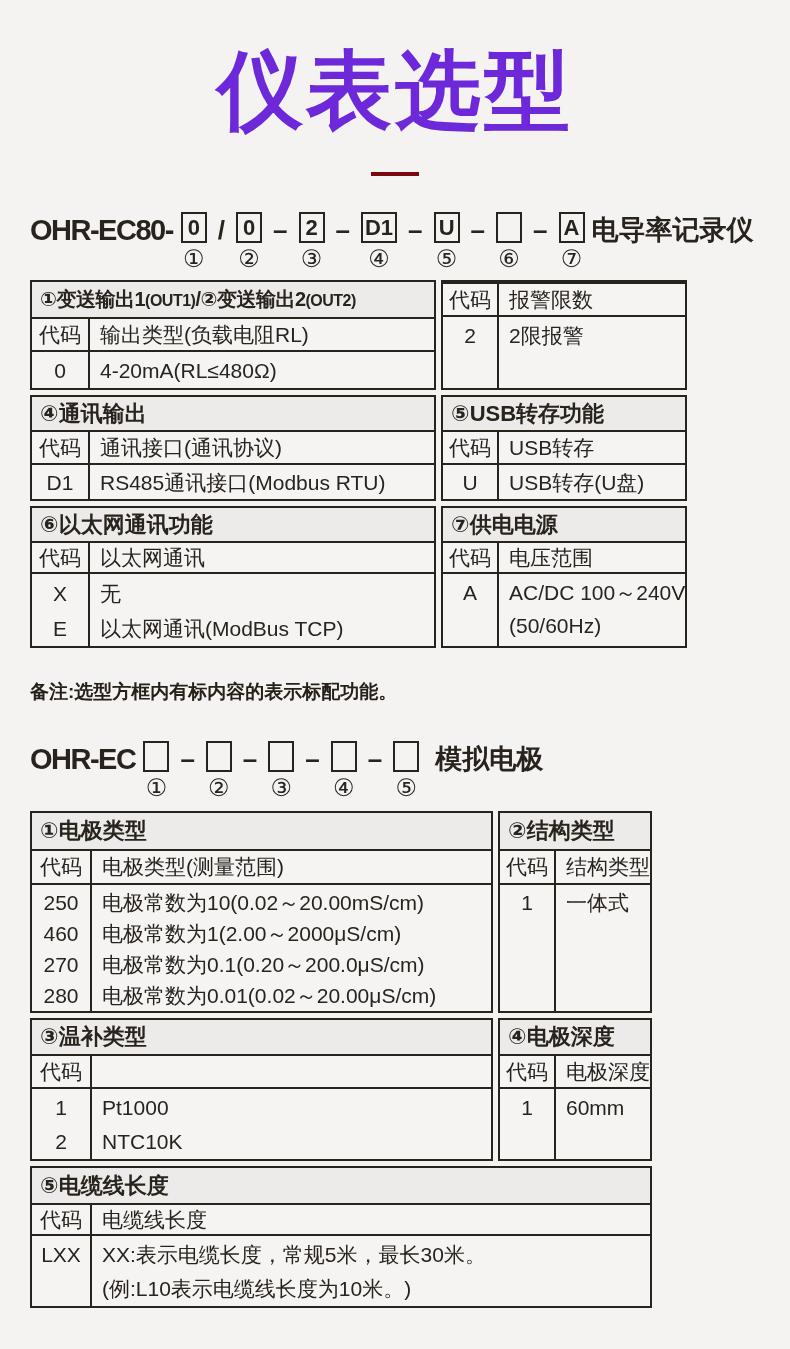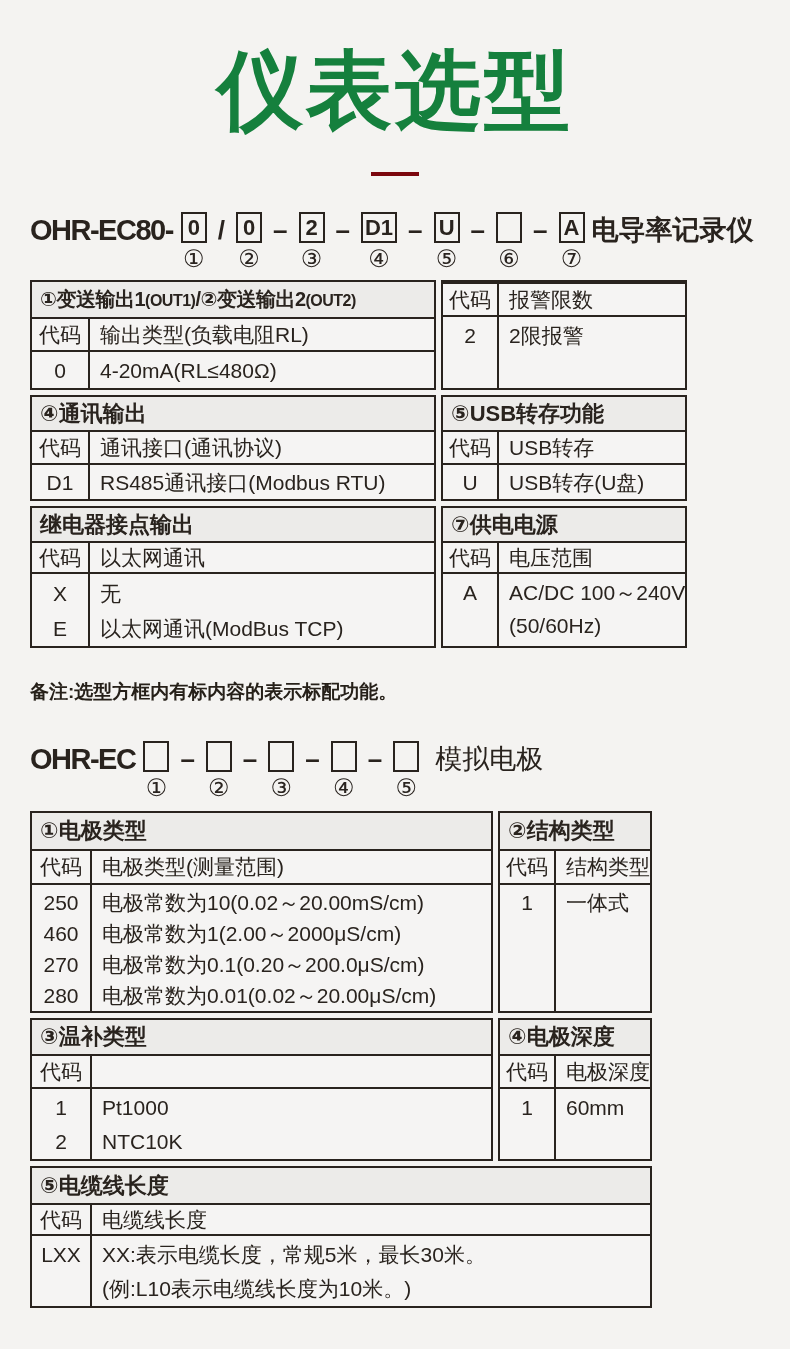--- a/index.html
+++ b/index.html
@@ -1,28 +1,28 @@
 <!DOCTYPE html>
 <html><head>
 <meta charset="utf-8">
 <style>
   html,body{margin:0;padding:0;background:#f4f3f1;}
   #page{position:relative;width:790px;height:1349px;overflow:hidden;background:#f4f3f1;
         font-family:"Liberation Sans","DejaVu Sans",sans-serif;color:#29231e;}
   
   .title{margin:0;padding-top:40px;text-align:center;font-size:86px;line-height:1.18;
-         font-weight:900;letter-spacing:3px;color:#15803d;}
+         font-weight:900;letter-spacing:3px;color:#6d28d9;}
   .redline{width:48px;height:4px;background:#7b060d;margin:31px auto 0;}
   
   .model{display:flex;align-items:flex-start;margin:36px 0 0 30px;}
   .mprefix{font-size:29px;font-weight:600;letter-spacing:-1.5px;height:36px;display:flex;
            align-items:center;margin-right:6px;white-space:nowrap;}
   .msuffix{font-size:27px;font-weight:700;height:36px;display:flex;align-items:center;
            margin-left:5px;white-space:nowrap;}
-  .model2 .msuffix{font-weight:400;margin-left:14px;}
+  .model2 .msuffix{font-weight:700;margin-left:14px;}
   .slot{display:flex;flex-direction:column;align-items:center;margin:0 2px;}
   .mbox{min-width:26px;height:31px;box-sizing:border-box;border:2px solid #29231e;
         display:flex;align-items:center;justify-content:center;font-size:22px;font-weight:600;
         padding:0 2px;background:#f4f3f1;}
   .mnum{margin-top:3px;font-size:24px;line-height:26px;color:#2a2420;}
   .msep{height:36px;display:flex;align-items:center;font-size:26px;font-weight:700;padding:0 9px;}
   
   .tbl{display:grid;gap:5px;margin-left:30px;width:620px;}
   .t1{grid-template-columns:406px 1fr;margin-top:8px;}
   .t2{grid-template-columns:463px 1fr;margin-top:10px;}
@@ -164,21 +164,21 @@
         <div class="cc">
             <span class="ln">U</span>
           </div>
         <div class="cd">
             <span class="ln">USB转存(U盘)</span>
           </div>
       </div>
     </div>
 
     <div class="block bl">
-      <div class="sec-title th33">继电器接点输出</div>
+      <div class="sec-title th33">⑥以太网通讯功能</div>
       <div class="trow h31">
         <div class="cc">代码</div>
         <div class="cd">以太网通讯</div>
       </div>
       <div class="trow data h73 lh35">
         <div class="cc">
           <span class="ln">X</span>
           <span class="ln">E</span>
         </div>
         <div class="cd">

